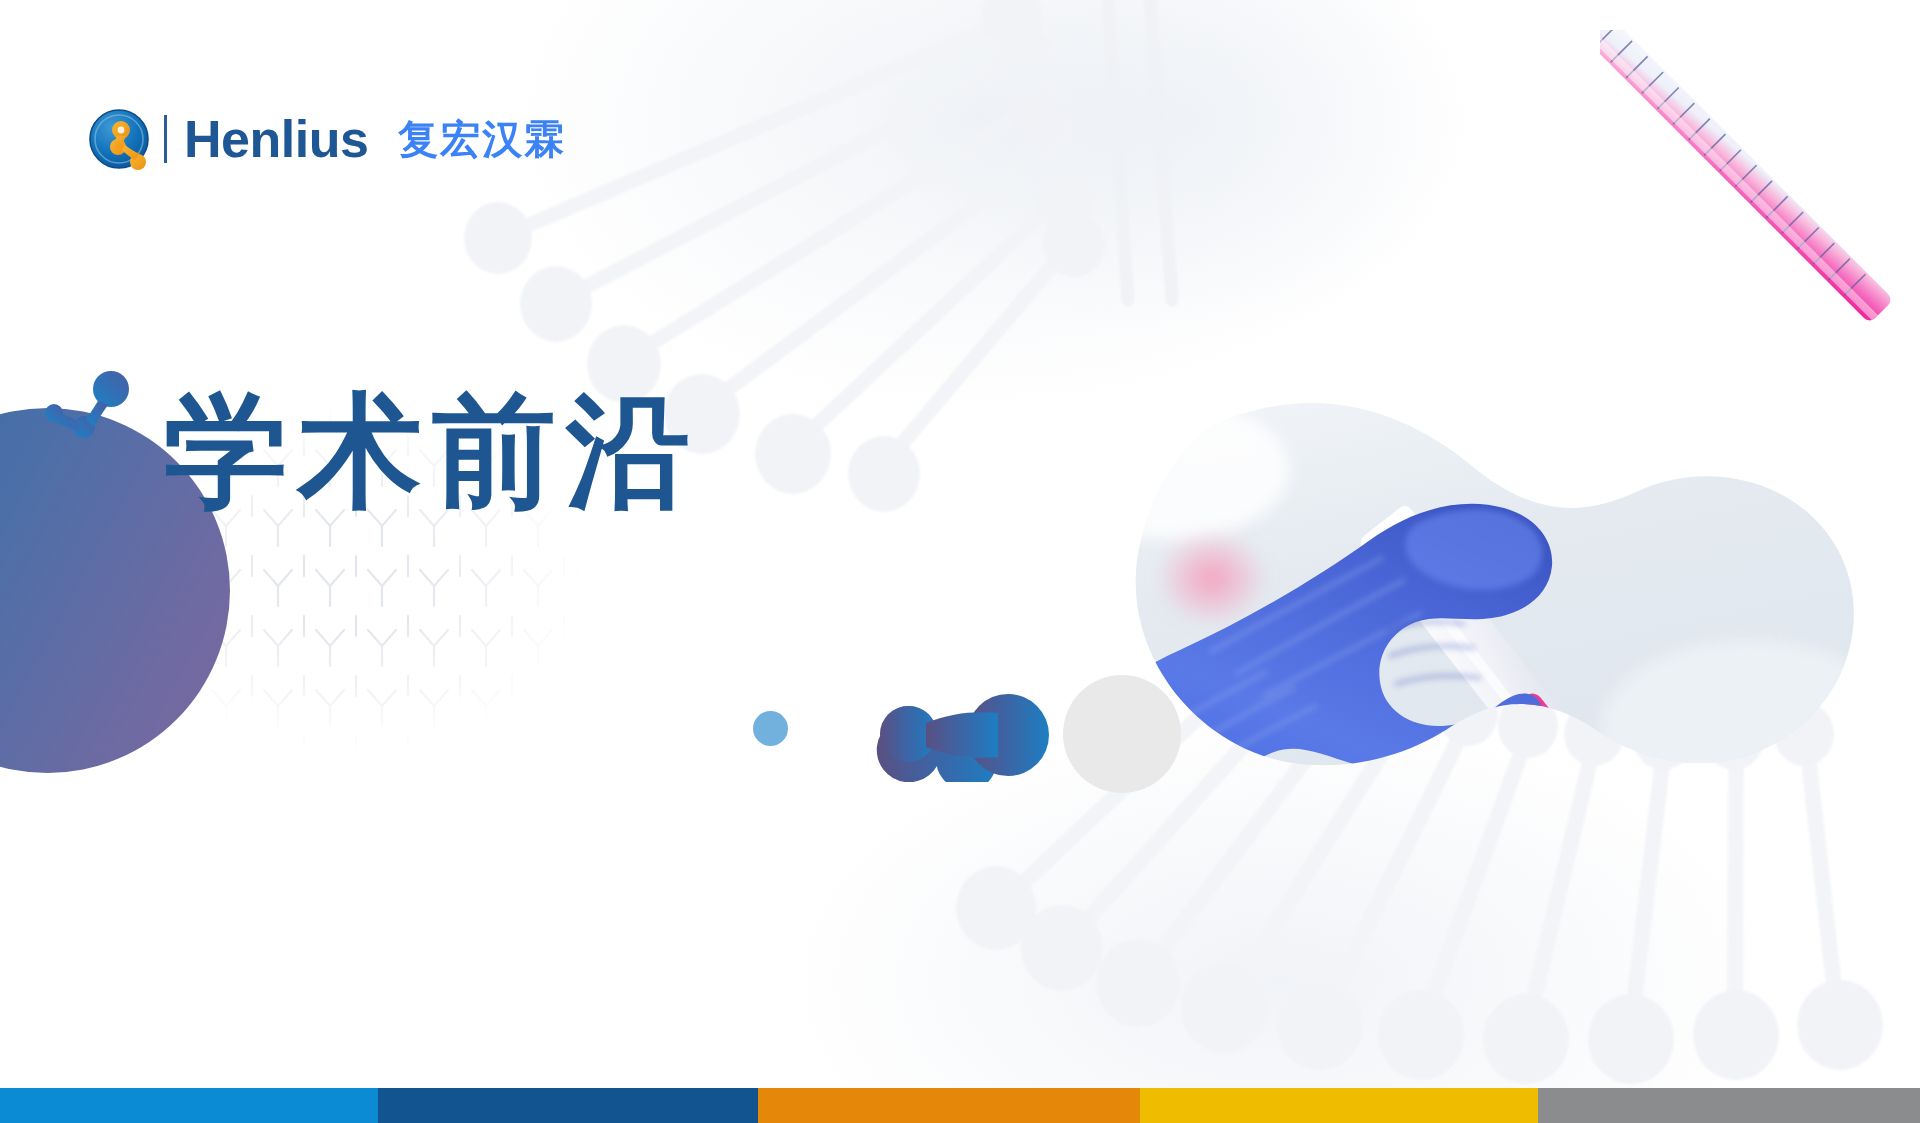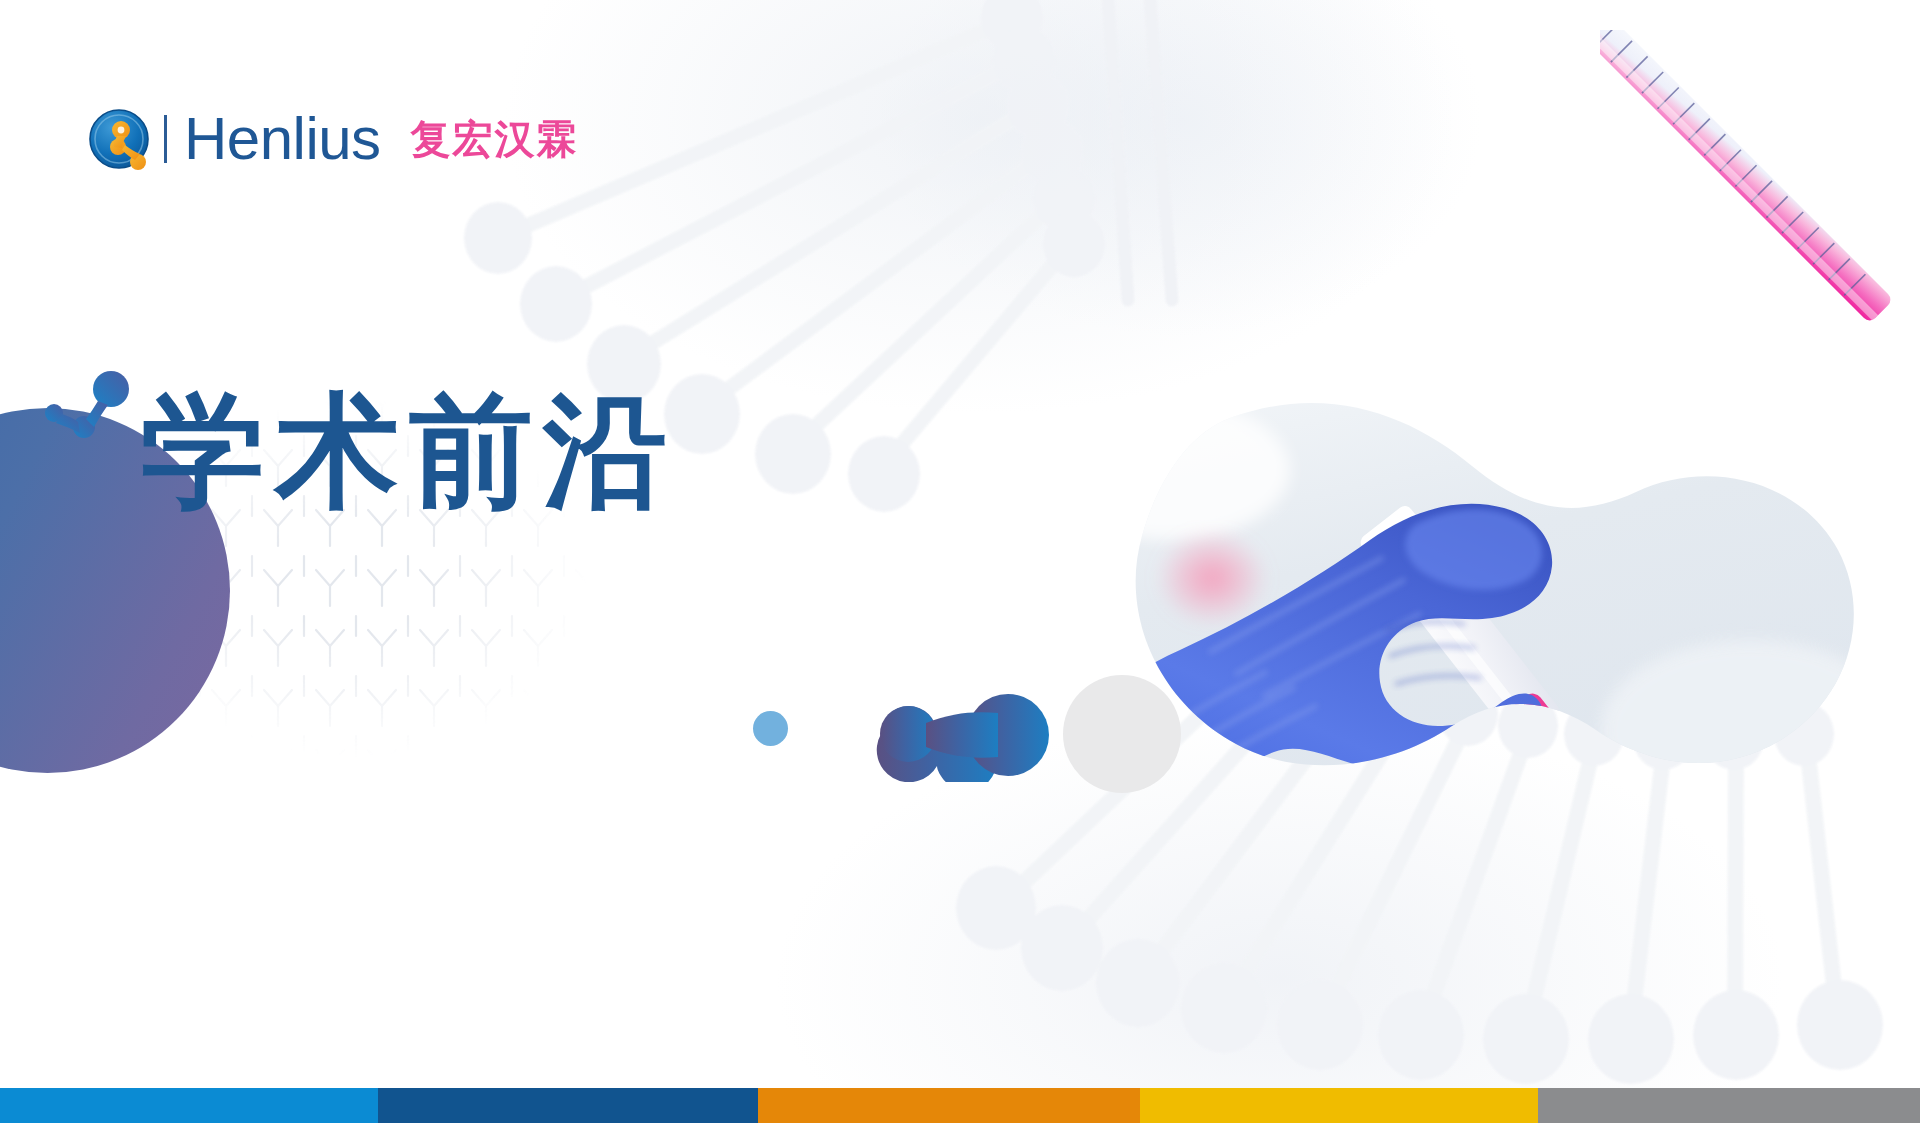--- a/index.html
+++ b/index.html
@@ -71,31 +71,31 @@
   .logo{
     position:absolute;left:88px;top:108px;
     display:flex;align-items:center;gap:0px;
   }
   .logo-mark{width:62px;height:62px;flex:0 0 auto;}
   .logo-divider{
     width:3px;height:48px;background:#2b5c96;margin:0 17px 0 14px;flex:0 0 auto;
     align-self:center;
   }
   .logo-en{
-    font-size:60px;font-weight:normal;color:#1f5795;letter-spacing:-0.5px;
+    font-size:52px;font-weight:bold;color:#1f5795;letter-spacing:-0.5px;
     line-height:1;white-space:nowrap;
   }
   .logo-cn{
-    font-size:40px;font-weight:bold;color:#ec4899;margin-left:30px;
+    font-size:40px;font-weight:bold;color:#3b82f6;margin-left:30px;
     letter-spacing:2px;line-height:1;white-space:nowrap;
     font-family:"DejaVu Sans","Liberation Sans",sans-serif;
   }
 
   
-  .title-block{position:absolute;left:141px;top:382px;}
+  .title-block{position:absolute;left:164px;top:382px;}
   .title-cn{
     font-size:124px;font-weight:bold;color:#1d5691;line-height:1.12;
     letter-spacing:10px;white-space:nowrap;
     font-family:"DejaVu Sans","Liberation Sans",sans-serif;
   }
   .title-en{
     font-size:60px;font-weight:bold;font-style:italic;color:#7f8184;
     line-height:1;letter-spacing:-0.5px;margin-top:6px;white-space:nowrap;
   }
 

